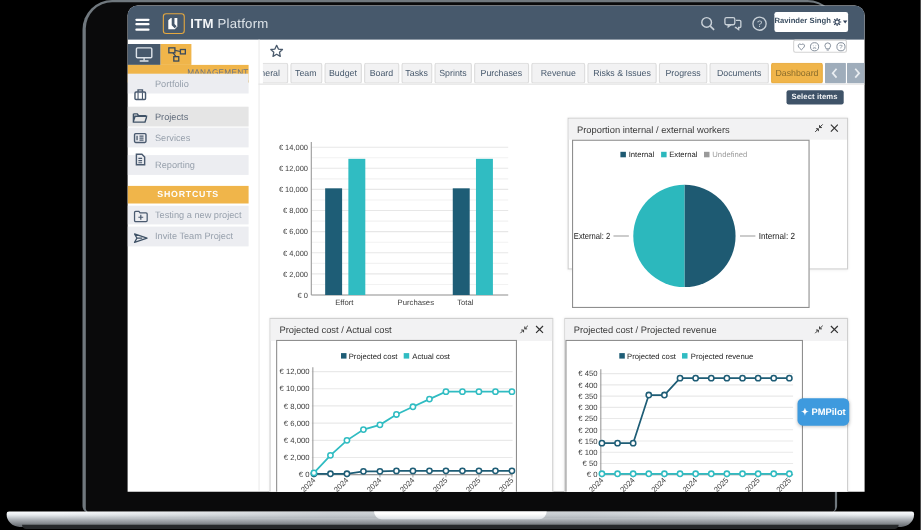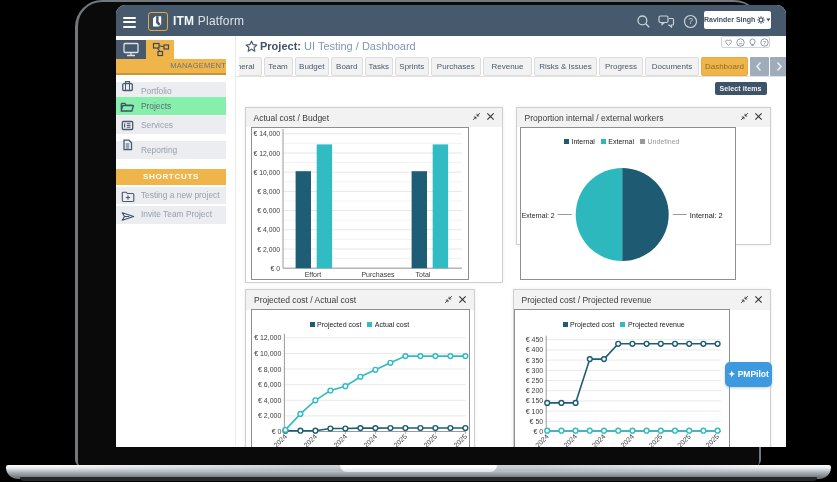--- a/index.html
+++ b/index.html
@@ -96,24 +96,24 @@
   </div>
   <div class="abs side-tab" style="left:29.9px;width:27.7px;background:#f0b54a;">
     <svg width="28" height="19" viewBox="0 0 28 19">
         <rect x="7.5" y="3.5" width="5.5" height="4.5" fill="none" stroke="#3a4a5c" stroke-width="1.2"></rect>
         <rect x="18" y="5" width="4.5" height="4" fill="none" stroke="#3a4a5c" stroke-width="1.2"></rect>
         <rect x="12" y="11.5" width="4.5" height="4" fill="none" stroke="#3a4a5c" stroke-width="1.2"></rect>
         <path d="M13 5.8 L18 6.8 M14 11.5 L11.3 8" stroke="#3a4a5c" stroke-width="1.1" fill="none"></path>
       </svg>
   </div>
   <div class="abs mgmt">MANAGEMENT</div>
-  <div class="abs srow" style="top:77px;padding-left:36px;">
+  <div class="abs srow" style="top:62px;padding-left:36px;">
       <span class="lab">Portfolio</span>
     </div>
-  <div class="abs srow" style="top:91.6px;background:#86efac;color:#5f6a7a;">
+  <div class="abs srow" style="top:91.6px;background:#e5e5e5;color:#5f6a7a;">
       <span class="lab">Projects</span>
     </div>
   <div class="abs srow" style="top:111.1px;">
       <span class="lab">Services</span>
     </div>
   <div class="abs srow" style="top:136px;">
       <span class="lab">Reporting</span>
     </div>
   <div class="abs shead">SHORTCUTS</div>
   <div class="abs srow" style="top:181.7px;height:17.6px;line-height:17.6px;">
@@ -151,21 +151,20 @@
       <line x1="7" y1="4.3" x2="7" y2="8.7" stroke="#4a5a6f" stroke-width="1.1"></line>
       <line x1="4.8" y1="6.5" x2="9.2" y2="6.5" stroke="#4a5a6f" stroke-width="1.1"></line>
     </svg>
   <svg class="abs" style="left:4.5px;top:205.5px" width="14" height="11" viewBox="0 0 14 11">
       <path d="M1.3 9.3 L12.7 5.5 L1.3 1.7 L3.5 5.5 Z M3.5 5.5 L8.3 5.5" fill="none" stroke="#3f5266" stroke-width="1.15" stroke-linejoin="round"></path>
     </svg>
 
   <svg class="abs" style="left:129px;top:34.8px" width="13" height="13" viewBox="0 0 13 13">
       <path d="M6.5 1.2 L8.1 4.6 L11.8 5 L9.1 7.5 L9.8 11.2 L6.5 9.3 L3.2 11.2 L3.9 7.5 L1.2 5 L4.9 4.6 Z" fill="none" stroke="#4a5a6c" stroke-width="1.2" stroke-linejoin="round"></path>
     </svg>
-  <div class="abs crumb"><b>Project:</b> <span>UI Testing / Dashboard</span></div>
   <div class="abs pill">
     <svg width="47" height="11" viewBox="0 0 47 11" style="position:absolute;left:1px;top:0.5px">
       <g stroke="#76828f" fill="none" stroke-width="0.8">
       <path d="M5.5 8.3 C3.2 6.4 2.2 5 2.8 3.8 C3.4 2.7 4.9 2.7 5.5 3.9 C6.1 2.7 7.6 2.7 8.2 3.8 C8.8 5 7.8 6.4 5.5 8.3 Z"></path>
       <circle cx="17.5" cy="5.5" r="3.7"></circle>
           <path d="M16 6.9 q1.5 -0.9 3 0"></path>
       <path d="M29.5 2 a2.6 2.6 0 0 1 2.6 2.6 c0 1.3 -1.15 1.75 -1.15 2.8 h-2.9 c0 -1.05 -1.15 -1.5 -1.15 -2.8 a2.6 2.6 0 0 1 2.6 -2.6 z"></path>
           <line x1="28.5" y1="8.5" x2="30.5" y2="8.5"></line>
       <circle cx="41.5" cy="5.5" r="3.7"></circle>
       </g>
@@ -178,43 +177,32 @@
   <div class="abs tabwrap">
       <div class="tabs"><span class="tab" style="width:42.5px">General</span><span class="tab" style="width:29px">Team</span><span class="tab" style="width:34.5px">Budget</span><span class="tab" style="width:31.5px">Board</span><span class="tab" style="width:28.5px">Tasks</span><span class="tab" style="width:33.5px">Sprints</span><span class="tab" style="width:50.5px">Purchases</span><span class="tab" style="width:49px">Revenue</span><span class="tab" style="width:63px">Risks &amp; Issues</span><span class="tab" style="width:44px">Progress</span><span class="tab" style="width:54px">Documents</span><span class="tab on" style="width:47px">Dashboard</span><span class="arrbtn"><svg width="18" height="19" viewBox="0 0 18 19">
             <path d="M10.5 5.5 L7 9.5 L10.5 13.5" stroke="#e9edf1" stroke-width="1.6" fill="none"></path>
           </svg></span><span class="arrbtn"><svg width="18" height="19" viewBox="0 0 18 19">
             <path d="M7.5 5.5 L11 9.5 L7.5 13.5" stroke="#e9edf1" stroke-width="1.6" fill="none"></path>
           </svg></span></div>
     </div>
   <div class="abs tabline"></div>
   <div class="abs selbtn">Select items</div>
 
-  <div class="abs panel" style="left:128.6px;top:101.6px;width:258px;height:176px;">
-    <div class="phead"></div>
-    <div class="ptitle">Actual cost / Budget</div>
-    <svg class="pic" style="right:21px" viewBox="0 0 10 10">
-        <path d="M8.8 1.2 L5.6 4.4 M5.6 4.4 L8 4.4 M5.6 4.4 L5.6 2 M1.2 8.8 L4.4 5.6 M4.4 5.6 L2 5.6 M4.4 5.6 L4.4 8" stroke="#3a3a3a" stroke-width="1" fill="none"></path>
-      </svg>
-    <svg class="pic" style="right:7px" viewBox="0 0 10 10">
-        <path d="M1.5 1.5 L8.5 8.5 M8.5 1.5 L1.5 8.5" stroke="#333" stroke-width="1.2"></path>
-      </svg>
-    <div class="inner" style="left:5px;top:19px;width:218.5px;height:153px;"></div>
-  </div>
   <div class="abs panel" style="left:399.5px;top:101.6px;width:255px;height:138px;">
     <div class="phead"></div>
     <div class="ptitle">Proportion internal / external workers</div>
     <svg class="pic" style="right:21px" viewBox="0 0 10 10">
         <path d="M8.8 1.2 L5.6 4.4 M5.6 4.4 L8 4.4 M5.6 4.4 L5.6 2 M1.2 8.8 L4.4 5.6 M4.4 5.6 L2 5.6 M4.4 5.6 L4.4 8" stroke="#3a3a3a" stroke-width="1" fill="none"></path>
       </svg>
     <svg class="pic" style="right:7px" viewBox="0 0 10 10">
         <path d="M1.5 1.5 L8.5 8.5 M8.5 1.5 L1.5 8.5" stroke="#333" stroke-width="1.2"></path>
       </svg>
     <div class="inner" style="left:3.5px;top:19px;width:216px;height:153px;"></div>
   </div>
-  <div class="abs panel" style="left:129px;top:284px;width:230px;height:176px;">
+  <div class="abs panel" style="left:129px;top:284px;width:258px;height:176px;">
     <div class="phead"></div>
     <div class="ptitle">Projected cost / Actual cost</div>
     <svg class="pic" style="right:21px" viewBox="0 0 10 10">
         <path d="M8.8 1.2 L5.6 4.4 M5.6 4.4 L8 4.4 M5.6 4.4 L5.6 2 M1.2 8.8 L4.4 5.6 M4.4 5.6 L2 5.6 M4.4 5.6 L4.4 8" stroke="#3a3a3a" stroke-width="1" fill="none"></path>
       </svg>
     <svg class="pic" style="right:7px" viewBox="0 0 10 10">
         <path d="M1.5 1.5 L8.5 8.5 M8.5 1.5 L1.5 8.5" stroke="#333" stroke-width="1.2"></path>
       </svg>
     <div class="inner" style="left:4.5px;top:19px;width:219px;height:150px;"></div>
   </div>

